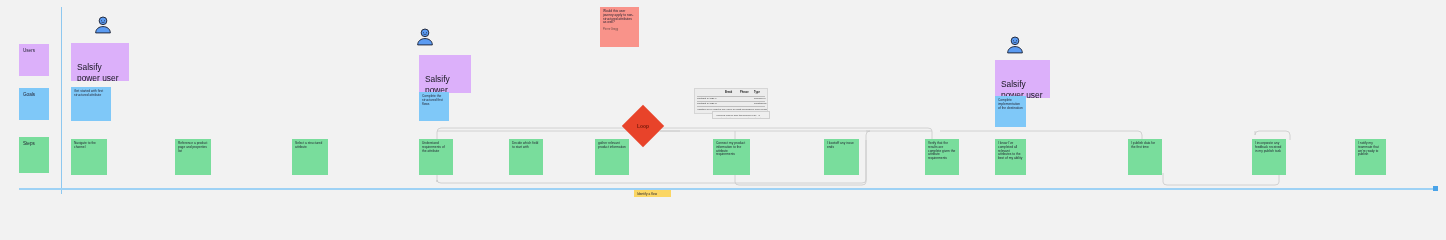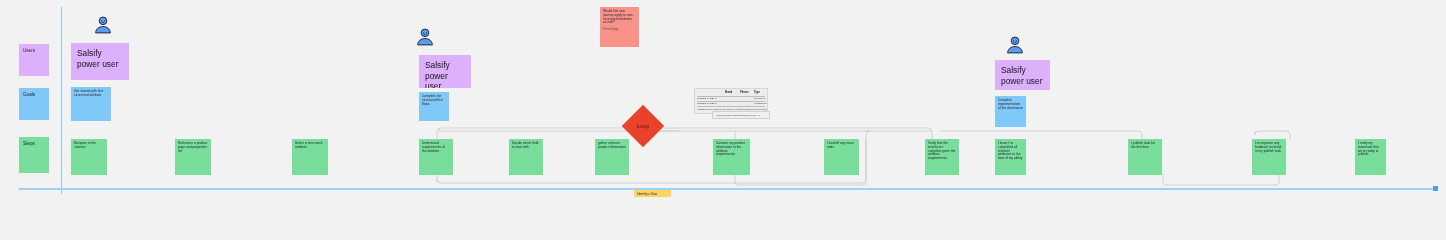--- a/index.html
+++ b/index.html
@@ -52,21 +52,21 @@
   }
   .note.users { background: #dcb0fa; }
   .note.goals { background: #7fc8f8; }
   .note.steps { background: #79dd9c; }
   .note.question { background: #f9938a; }
   .note.yellow { background: #fbd664; }
   .note.persona {
     background: #dcb0fa;
     font-size: 8.4px;
     line-height: 1.25;
-    padding: 5px 6px;
+    padding: 19px 6px;
     color: #16161f;
   }
   .note.tiny { font-size: 3.2px; letter-spacing: 0.01em; }
   .note .meta {
     display: block;
     margin-top: 3px;
     font-size: 2.6px;
     color: #6a4a46;
   }
   .avatar {

